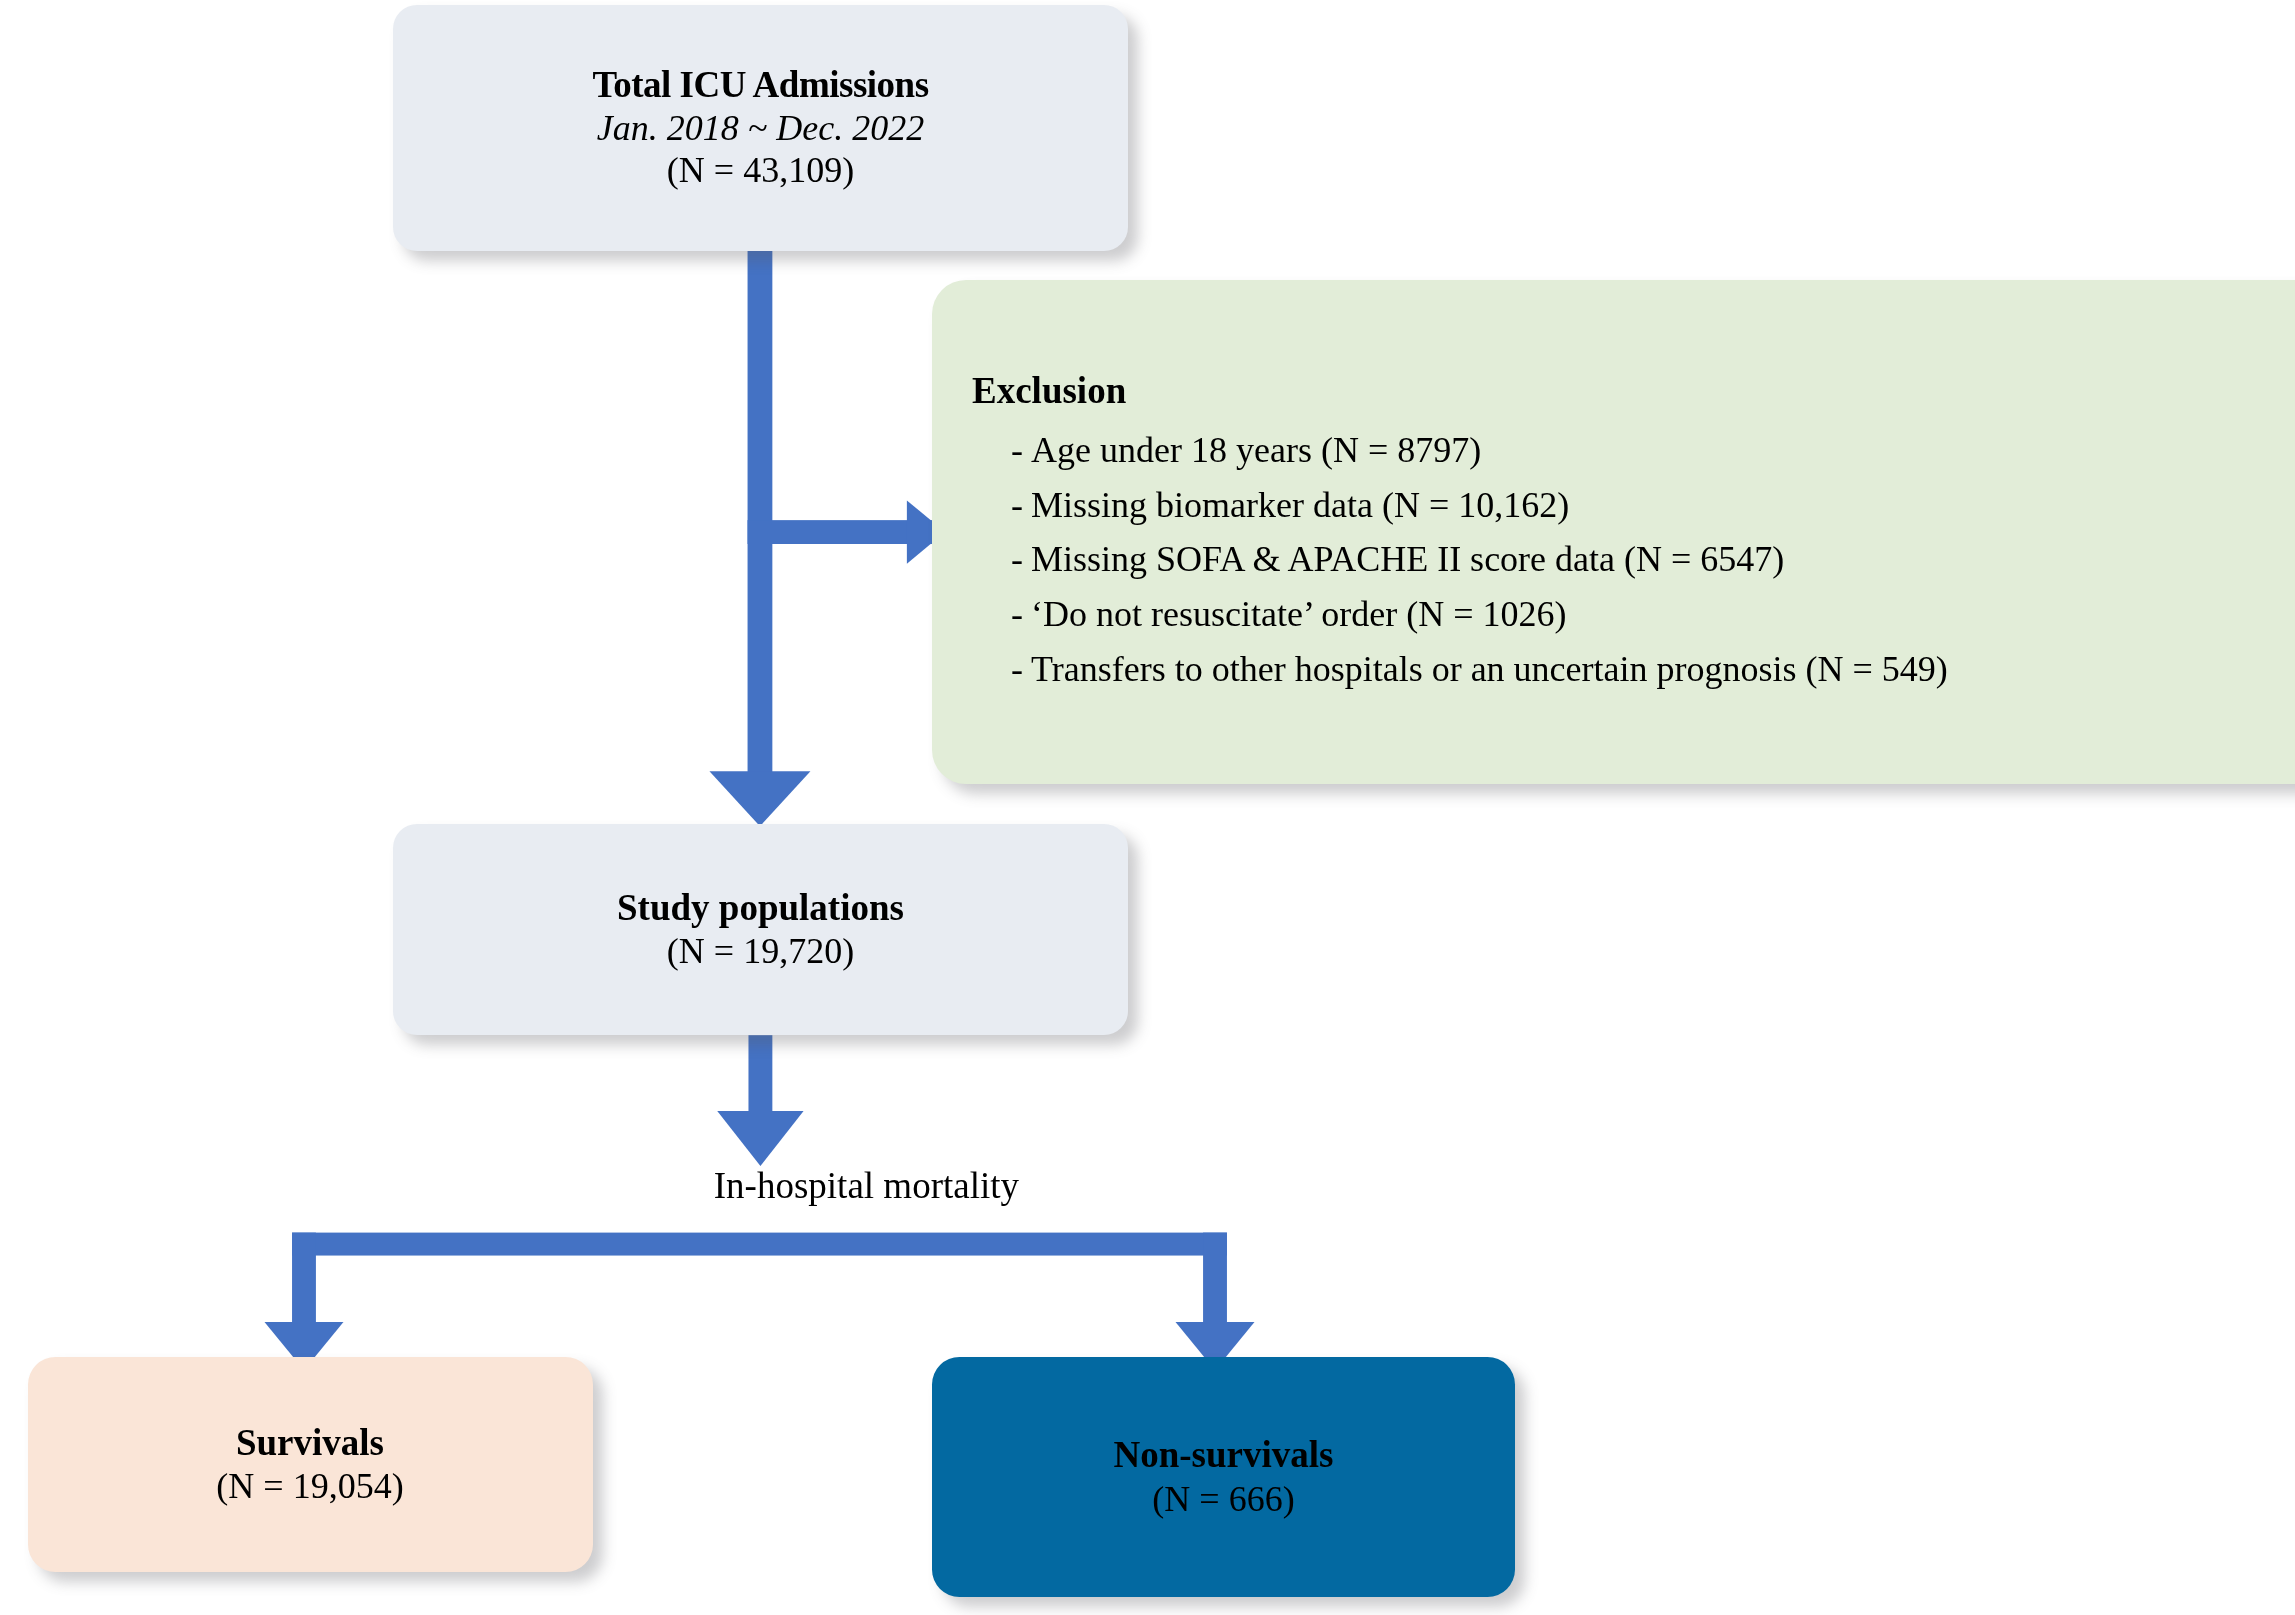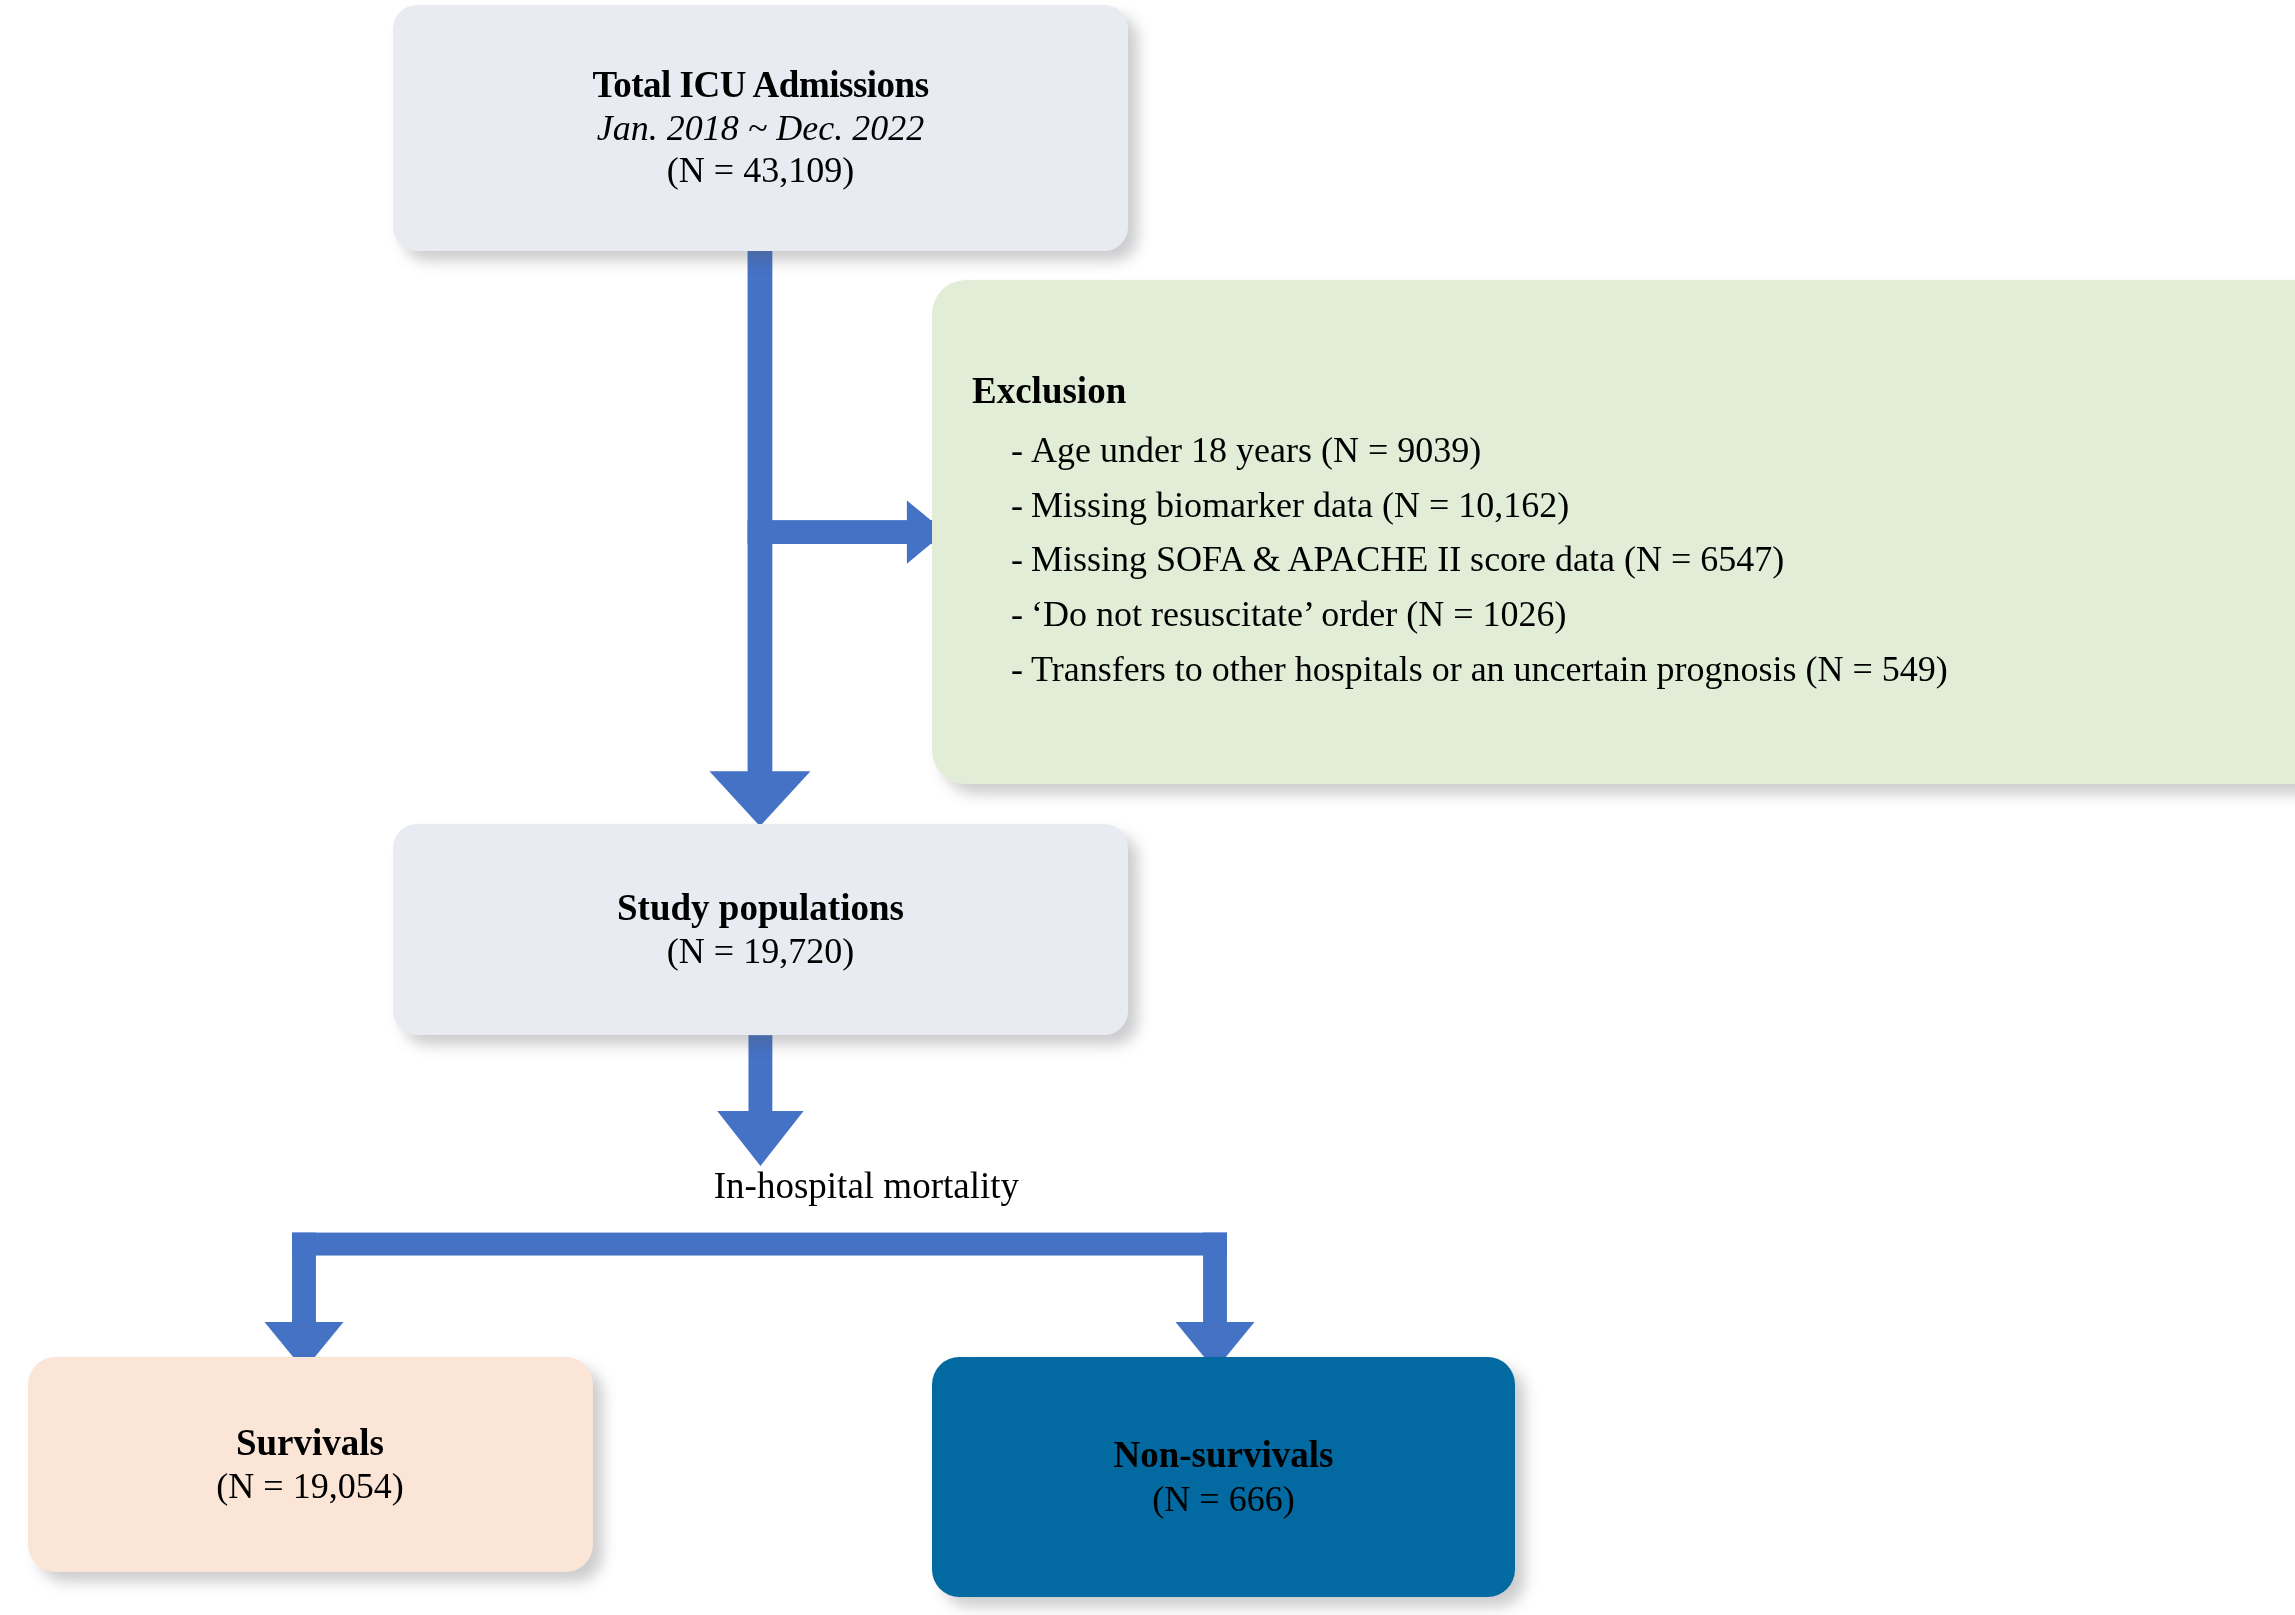--- a/index.html
+++ b/index.html
@@ -129,21 +129,21 @@
 
   <div class="node" id="node-total">
     <div class="line1">Total ICU Admissions</div>
     <div class="line2">Jan. 2018 ~ Dec. 2022</div>
     <div class="line3">(N = 43,109)</div>
   </div>
 
   <div class="node" id="node-exclusion">
     <div class="ex-title">Exclusion</div>
     <ul>
-      <li><span class="dash">-</span><span>Age under 18 years (N = 9039)</span></li>
+      <li><span class="dash">-</span><span>Age under 18 years (N = 8797)</span></li>
       <li><span class="dash">-</span><span>Missing biomarker data (N = 10,162)</span></li>
       <li><span class="dash">-</span><span>Missing SOFA &amp; APACHE II score data (N = 6547)</span></li>
       <li><span class="dash">-</span><span>‘Do not resuscitate’ order (N = 1026)</span></li>
       <li><span class="dash">-</span><span>Transfers to other hospitals or an uncertain prognosis (N = 549)</span></li>
     </ul>
   </div>
 
   <div class="node" id="node-study">
     <div class="line1">Study populations</div>
     <div class="line2">(N = 19,720)</div>

